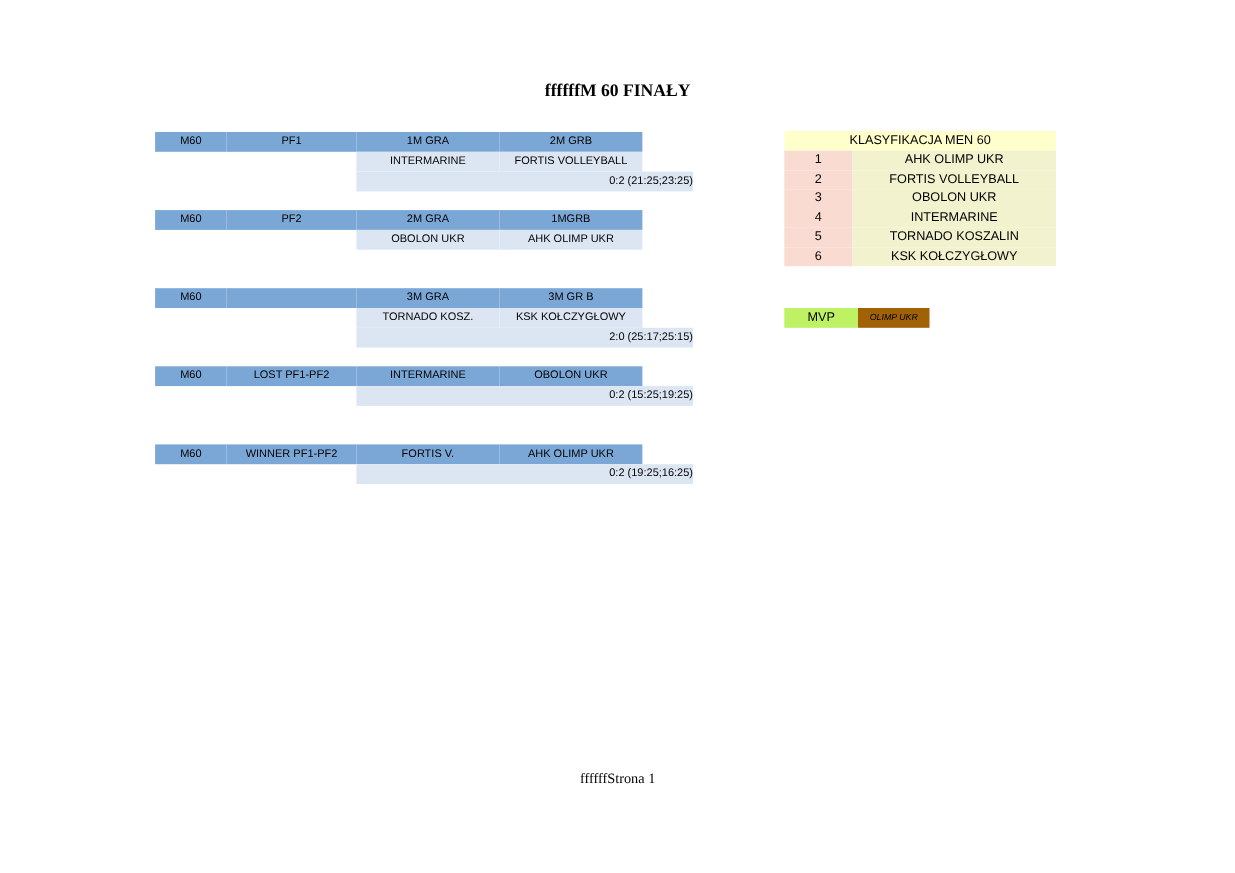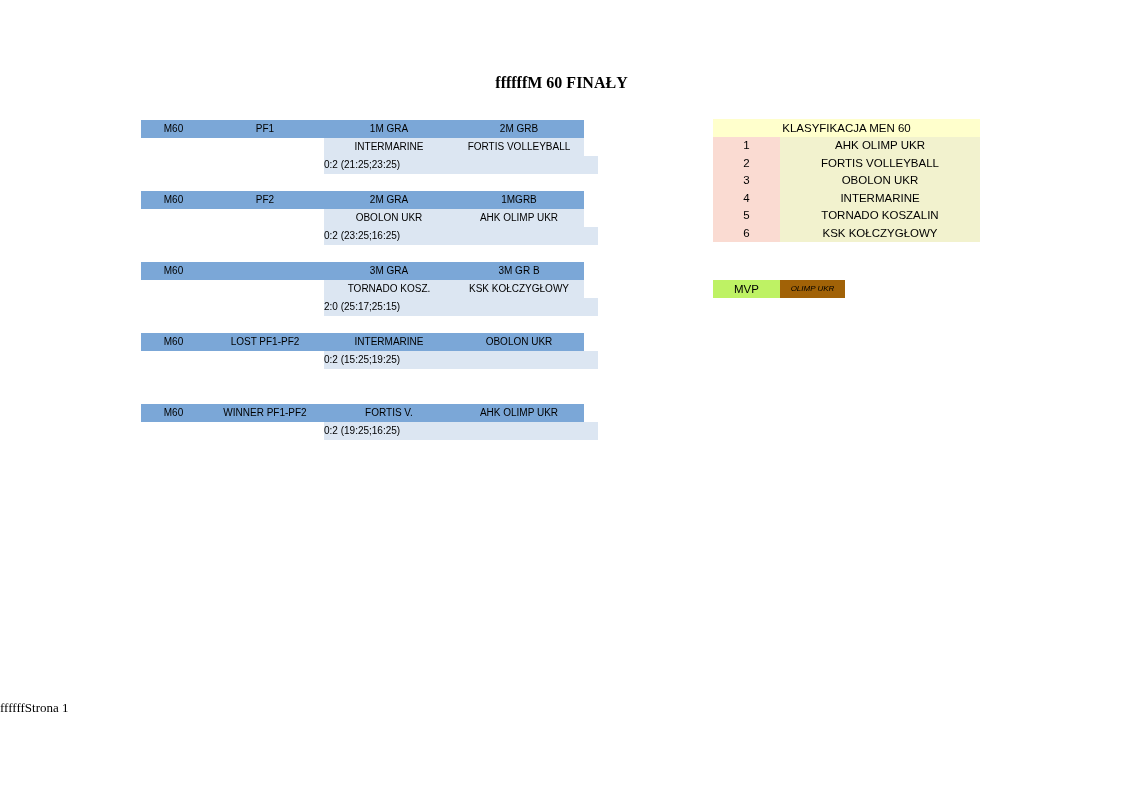--- a/index.html
+++ b/index.html
@@ -30,21 +30,21 @@
     font-family: "Liberation Serif", serif;
     font-size: 16px;
     font-weight: bold;
     color: #000;
   }
   .doc-footer {
     position: absolute;
     top: 700px;
     left: 0;
     width: 1123px;
-    text-align: left;
+    text-align: center;
     font-family: "Liberation Serif", serif;
     font-size: 13px;
     color: #000;
   }
 
   
   .match {
     position: absolute;
     font-size: 10px;
   }
@@ -72,32 +72,32 @@
   .teams .c-code, .teams .c-phase {
     background: transparent;
   }
   .teams .c-left, .teams .c-right {
     background: #dce6f2;
   }
   .score .c-code, .score .c-phase {
     background: transparent;
   }
   .score .c-score {
-    width: 274px;
+    width: 306px;
     background: #dce6f2;
     box-sizing: border-box;
-    text-align: left;
+    text-align: right;
   }
 
   
   .klas {
     position: absolute;
     left: 713px;
     top: 119px;
-    width: 267px;
+    width: 247px;
     font-size: 11.5px;
   }
   .klas .k-title {
     height: 18px;
     line-height: 18px;
     text-align: center;
     background: #ffffcc;
     font-weight: normal;
   }
   .klas .k-row {
@@ -183,25 +183,20 @@
       <div class="cell c-phase">PF2</div>
       <div class="cell c-left">2M GRA</div>
       <div class="cell c-right">1MGRB</div>
     </div>
     <div class="row teams">
       <div class="cell c-code"></div>
       <div class="cell c-phase"></div>
       <div class="cell c-left">OBOLON UKR</div>
       <div class="cell c-right">AHK OLIMP UKR</div>
     </div>
-    <div class="row score">
-      <div class="cell c-code"></div>
-      <div class="cell c-phase"></div>
-      <div class="cell c-score">0:2 (23:25;16:25)</div>
-    </div>
   </div>
 
   <div class="match" style="left:141px; top:262px;">
     <div class="row hdr">
       <div class="cell c-code">M60</div>
       <div class="cell c-phase"></div>
       <div class="cell c-left">3M GRA</div>
       <div class="cell c-right">3M GR B</div>
     </div>
     <div class="row teams">

